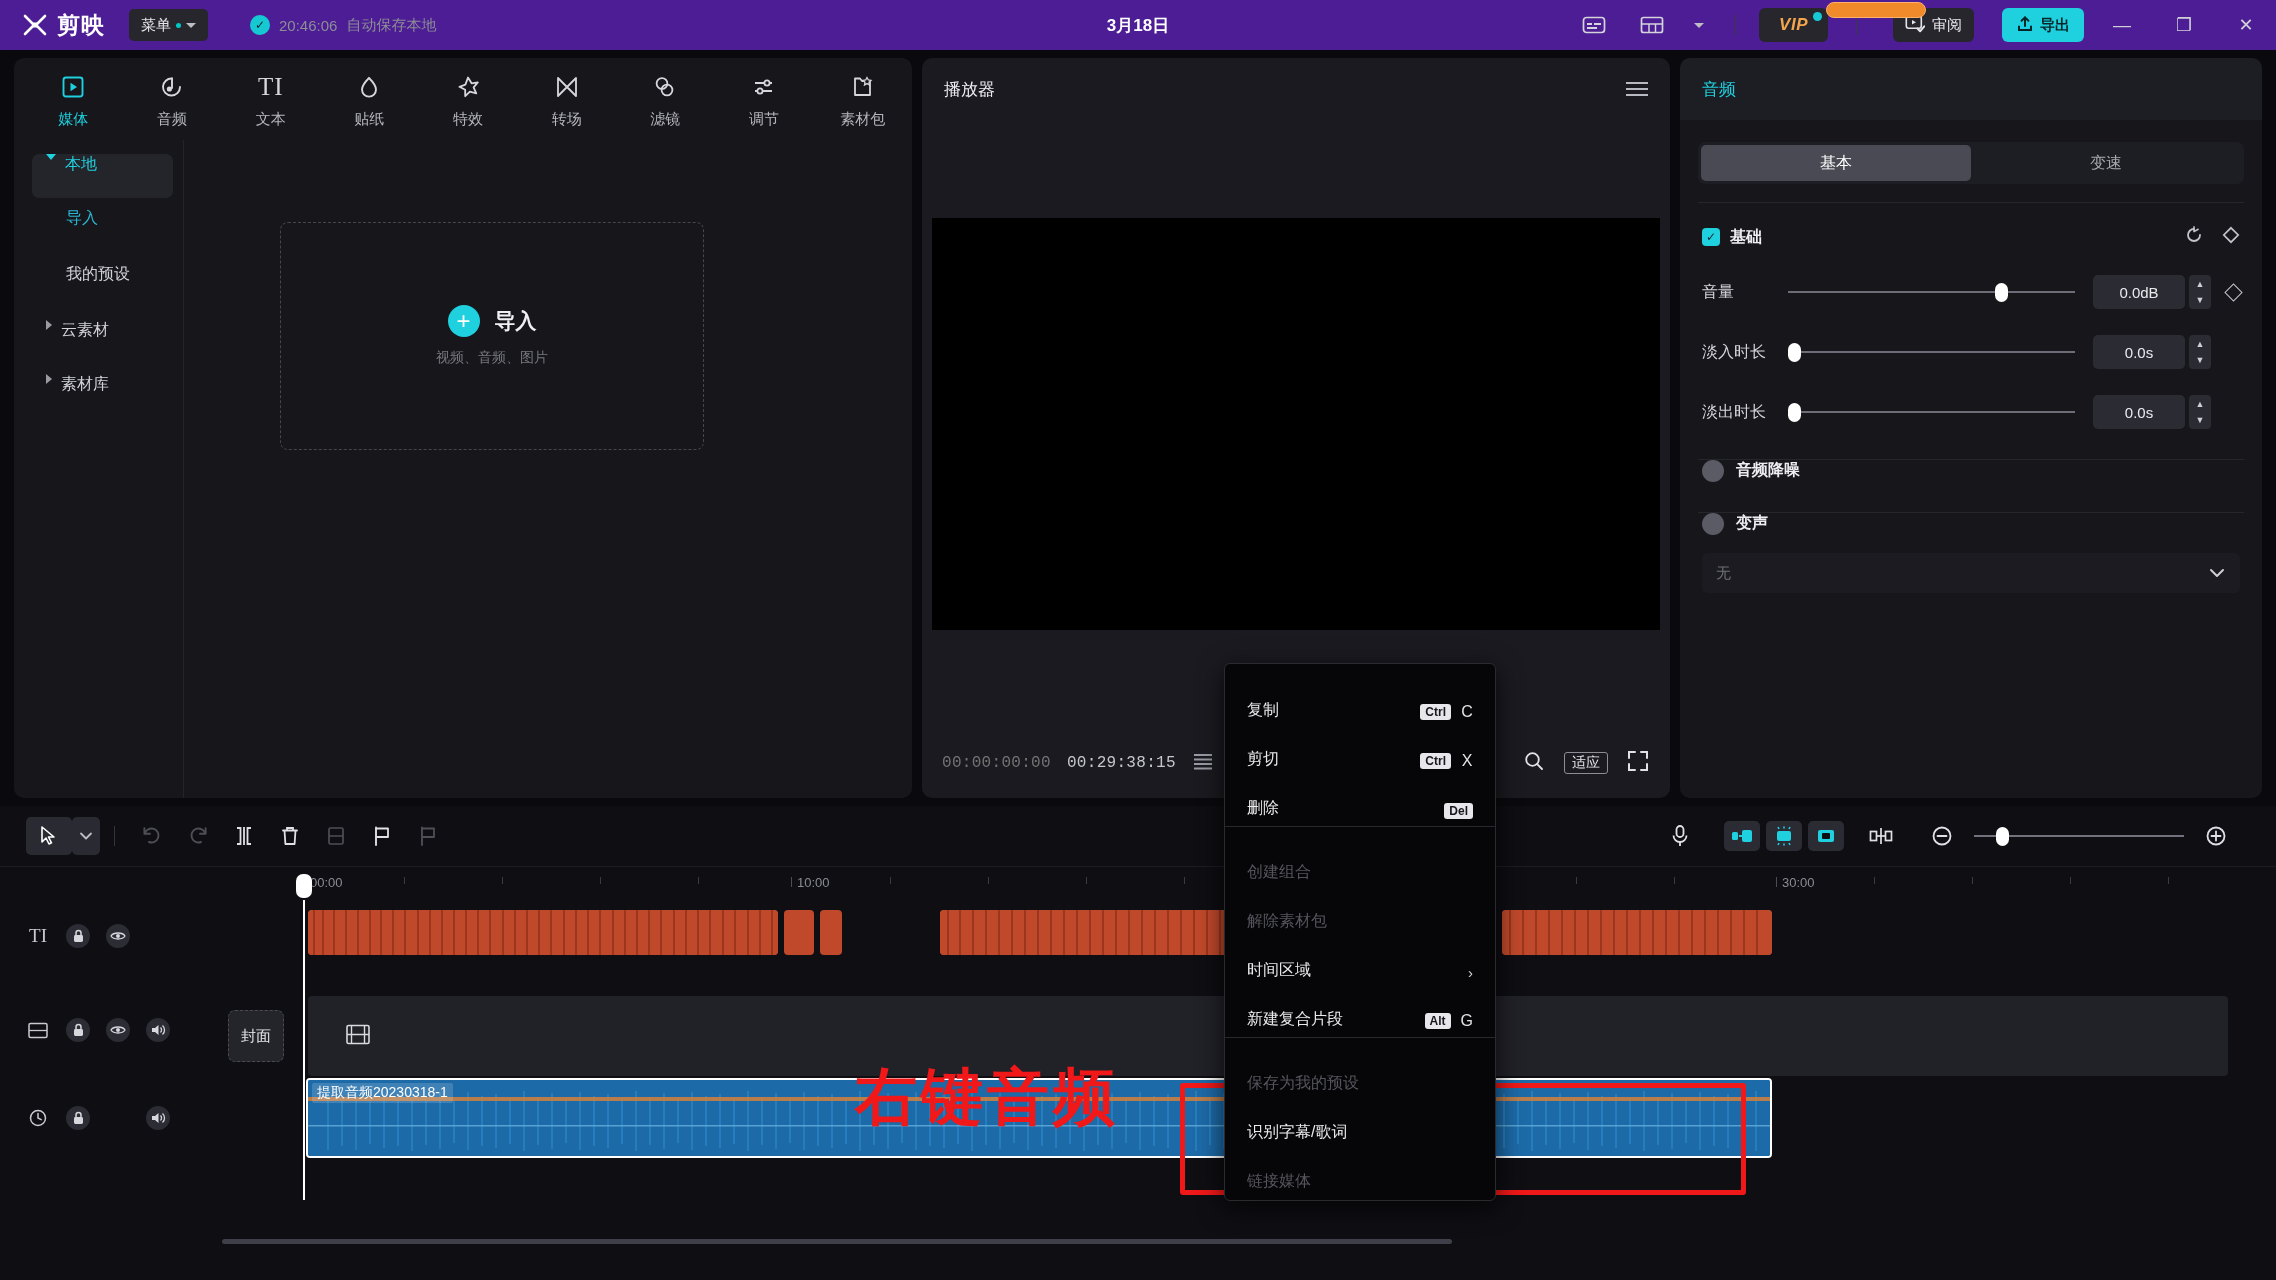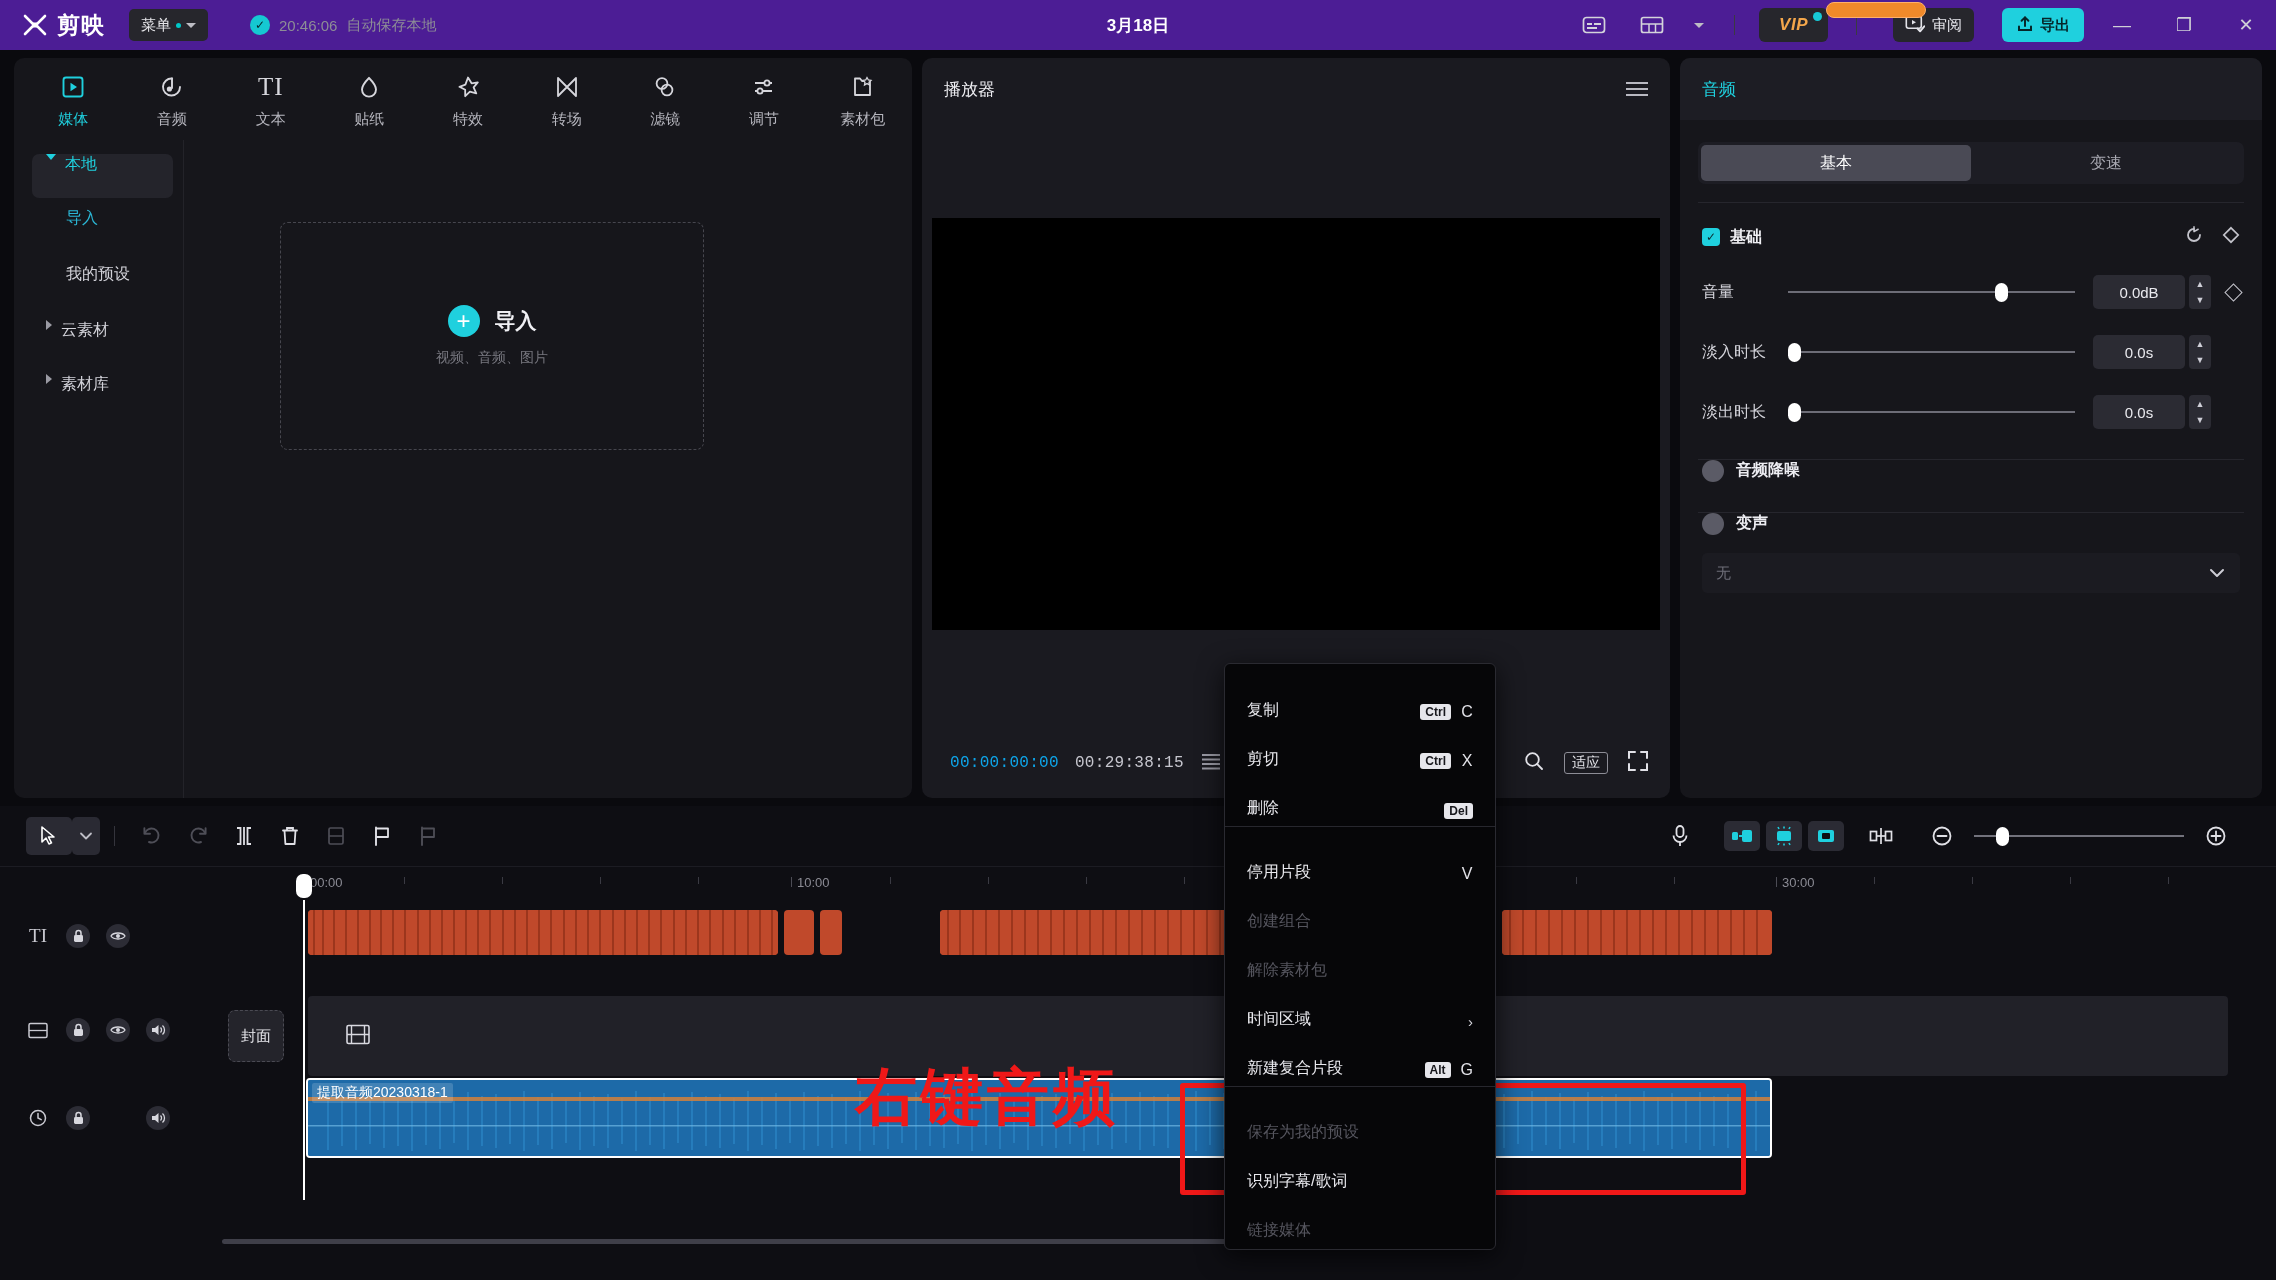--- a/index.html
+++ b/index.html
@@ -81,21 +81,21 @@
     position:absolute; left:922px; top:58px; width:748px; height:740px;
     background:#1a1a20; border-radius:10px; overflow:hidden; display:flex; flex-direction:column;
   }
   .player-head { height:62px; display:flex; align-items:center; padding:0 22px; }
   .player-title { font-size:17px; color:#eeeef2; }
   .hamburger { margin-left:auto; display:flex; flex-direction:column; gap:4px; cursor:pointer; }
   .hamburger i { display:block; width:22px; height:2px; background:#b9b9c1; }
   .stage { flex:1; display:flex; align-items:center; justify-content:center; background:#1a1a20; }
   .canvas { width:728px; height:412px; background:#000; }
   .player-foot { height:70px; display:flex; align-items:center; padding:0 20px; gap:16px; }
-  .tc-cur { font-size:16px; color:#0ea5e9; font-family:"Liberation Mono", monospace; letter-spacing:0.3px;margin-left:8px; }
+  .tc-cur { font-size:16px; color:#737373; font-family:"Liberation Mono", monospace; letter-spacing:0.3px; }
   .tc-tot { font-size:16px; color:#c6c6ce; font-family:"Liberation Mono", monospace; letter-spacing:0.3px; }
   .pf-right { margin-left:auto; display:flex; align-items:center; gap:18px; }
   .fit-box { border:1px solid #8d8d96; border-radius:3px; padding:1px 7px; font-size:14px; color:#e3e3e8; cursor:pointer; }
 
   
   .right-panel {
     position:absolute; left:1680px; top:58px; width:582px; height:740px;
     background:#16161b; border-radius:10px; overflow:hidden;
   }
   .rp-head { height:62px; display:flex; align-items:center; padding:0 22px; background:#1d1d24; }
@@ -994,26 +994,20 @@
         <span class="kplain">X</span>
       </span>
     </div>
     <div class="mi">
       <span>删除</span>
       <span class="keys">
         <span class="kcap">Del</span>
       </span>
     </div>
     <div class="mi-sep"></div>
-    <div class="mi">
-      <span>停用片段</span>
-      <span class="keys">
-        <span class="kplain">V</span>
-      </span>
-    </div>
     <div class="mi disabled">
       <span>创建组合</span>
     </div>
     <div class="mi disabled">
       <span>解除素材包</span>
     </div>
     <div class="mi">
       <span>时间区域</span>
       <span class="submenu-arrow">›</span>
     </div>

